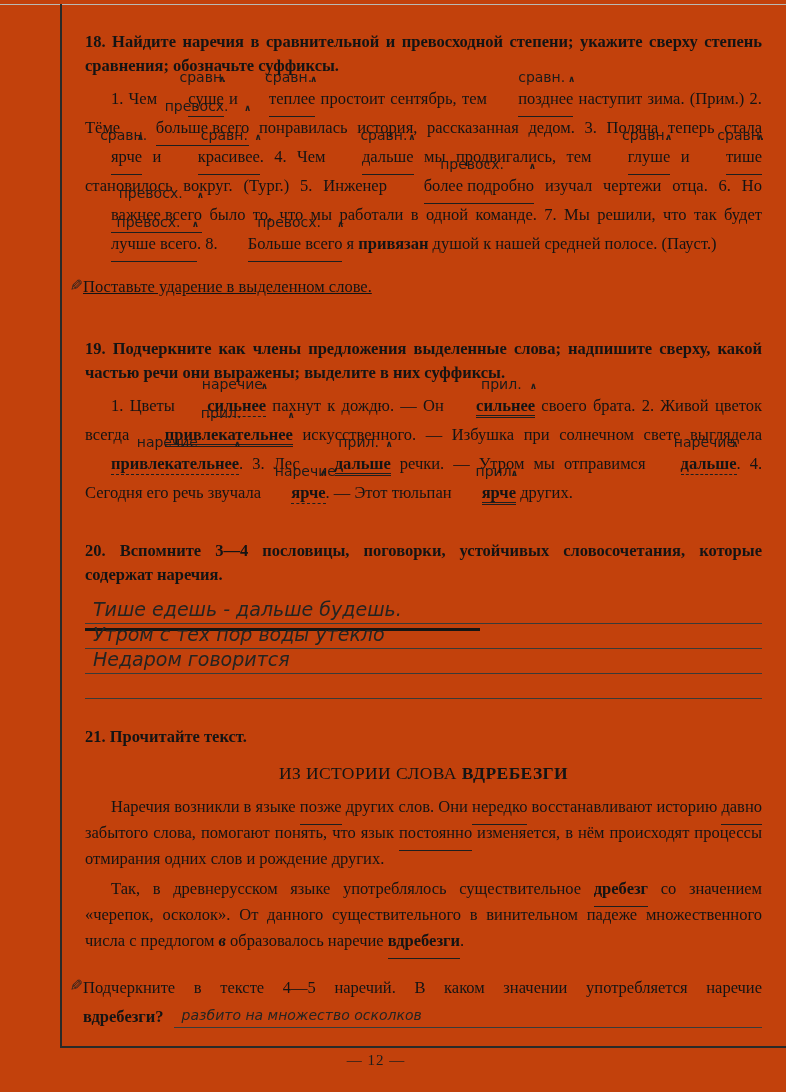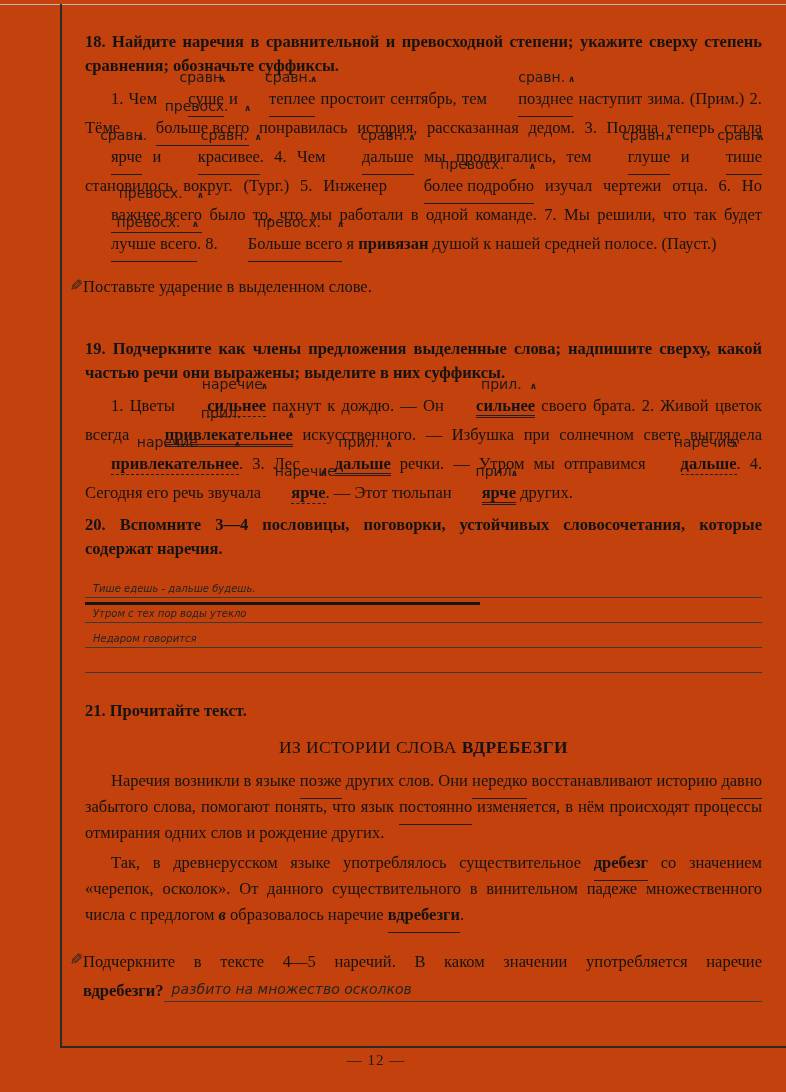--- a/index.html
+++ b/index.html
@@ -9,21 +9,21 @@
 
   .frame-top    { position:absolute; left:0;   top:4px;    width:786px; height:1px; background:#b9b9b4; }
   .frame-left   { position:absolute; left:60px; top:4px;   width:2px;  height:1043px; background:#2a2a28; }
   .frame-bottom { position:absolute; left:60px; top:1046px; width:726px; height:2px; background:#2a2a28; }
 
   .content { position:absolute; left:85px; top:0; width:677px; }
 
   .header { font-weight:bold; font-size:16.5px; line-height:24px; text-align:justify; margin-top:26px; }
   .header.first { margin-top:30px; }
   .mt19 { margin-top:39px; }
-  .mt20 { margin-top:6px; }
+  .mt20 { margin-top:32px; }
   .mt21 { margin-top:26px; }
 
   .exbody { font-size:16.5px; line-height:29px; text-align:justify; text-indent:26px; margin-top:6px; }
 
   .para { font-size:16.5px; line-height:26px; text-align:justify; text-indent:26px; margin-top:10px; }
   .para + .para { margin-top:4px; }
 
   .title21 { margin-top:14px; text-align:center; font-size:17.5px; letter-spacing:0.4px; }
 
   
@@ -36,34 +36,34 @@
   .ann-word { display:inline-block; position:relative; white-space:nowrap; }
   .ann-label { position:absolute; left:45%; transform:translateX(-50%); top:-12px;
                font-family:"DejaVu Sans", sans-serif; 
                font-size:14px; line-height:10px; color:#1b1b1b; white-space:nowrap; }
   .caret { position:absolute; right:-2px; top:-9px; font-size:9px; line-height:9px;
            font-family:"DejaVu Sans", sans-serif; color:#1b1b1b; font-weight:bold; }
 
   .note { display:flex; align-items:flex-start; margin-top:18px; }
   .pencil { flex:0 0 auto; width:24px; margin-left:-26px; font-size:16px; color:#222;
             font-family:"DejaVu Sans", sans-serif; transform:scaleX(-1); }
-  .note-text { font-size:16.5px; line-height:22px; }
+  .note-text { font-size:16.5px; line-height:22px;text-decoration:underline; }
 
   .writing-area { margin-top:12px; }
   .wline { height:25px; border-bottom:1.4px solid #3a3a38; display:flex; align-items:flex-end;
            padding:0 4px 3px 8px; }
-  .hw { font-family:"DejaVu Sans", sans-serif; font-style:italic; font-size:10px; color:#242422; }
+  .hw { font-family:"DejaVu Sans", sans-serif; font-style:italic; font-size:19px; color:#242422; }
   .hw-stroke { width:395px; height:3px; background:#151513; margin-top:4px; margin-bottom:-7px; }
 
   .note21 { margin-top:22px; }
   .note21-body { flex:1; }
   .note21-line1 { font-size:16.5px; line-height:24px; text-align:justify; text-align-last:justify; }
   .note21-line2 { display:flex; align-items:center; margin-top:6px; }
   .nword { font-weight:bold; font-size:16.5px; flex:0 0 auto; }
-  .answer-line { flex:1 1 auto; border-bottom:1.3px solid #3a3a38; margin-left:0;
+  .answer-line { flex:1 1 auto; border-bottom:1.3px solid #3a3a38; margin-left:10px;
                  padding:0 4px 3px 8px; }
   .answer-line .hw { font-size:14px; }
 
   .pagenum { position:absolute; left:0; top:1052px; width:752px; text-align:center;
              font-size:15px; letter-spacing:1px; color:#1d1d1b; }
 </style>
 </head>
 <body>
 
 <div class="page">

